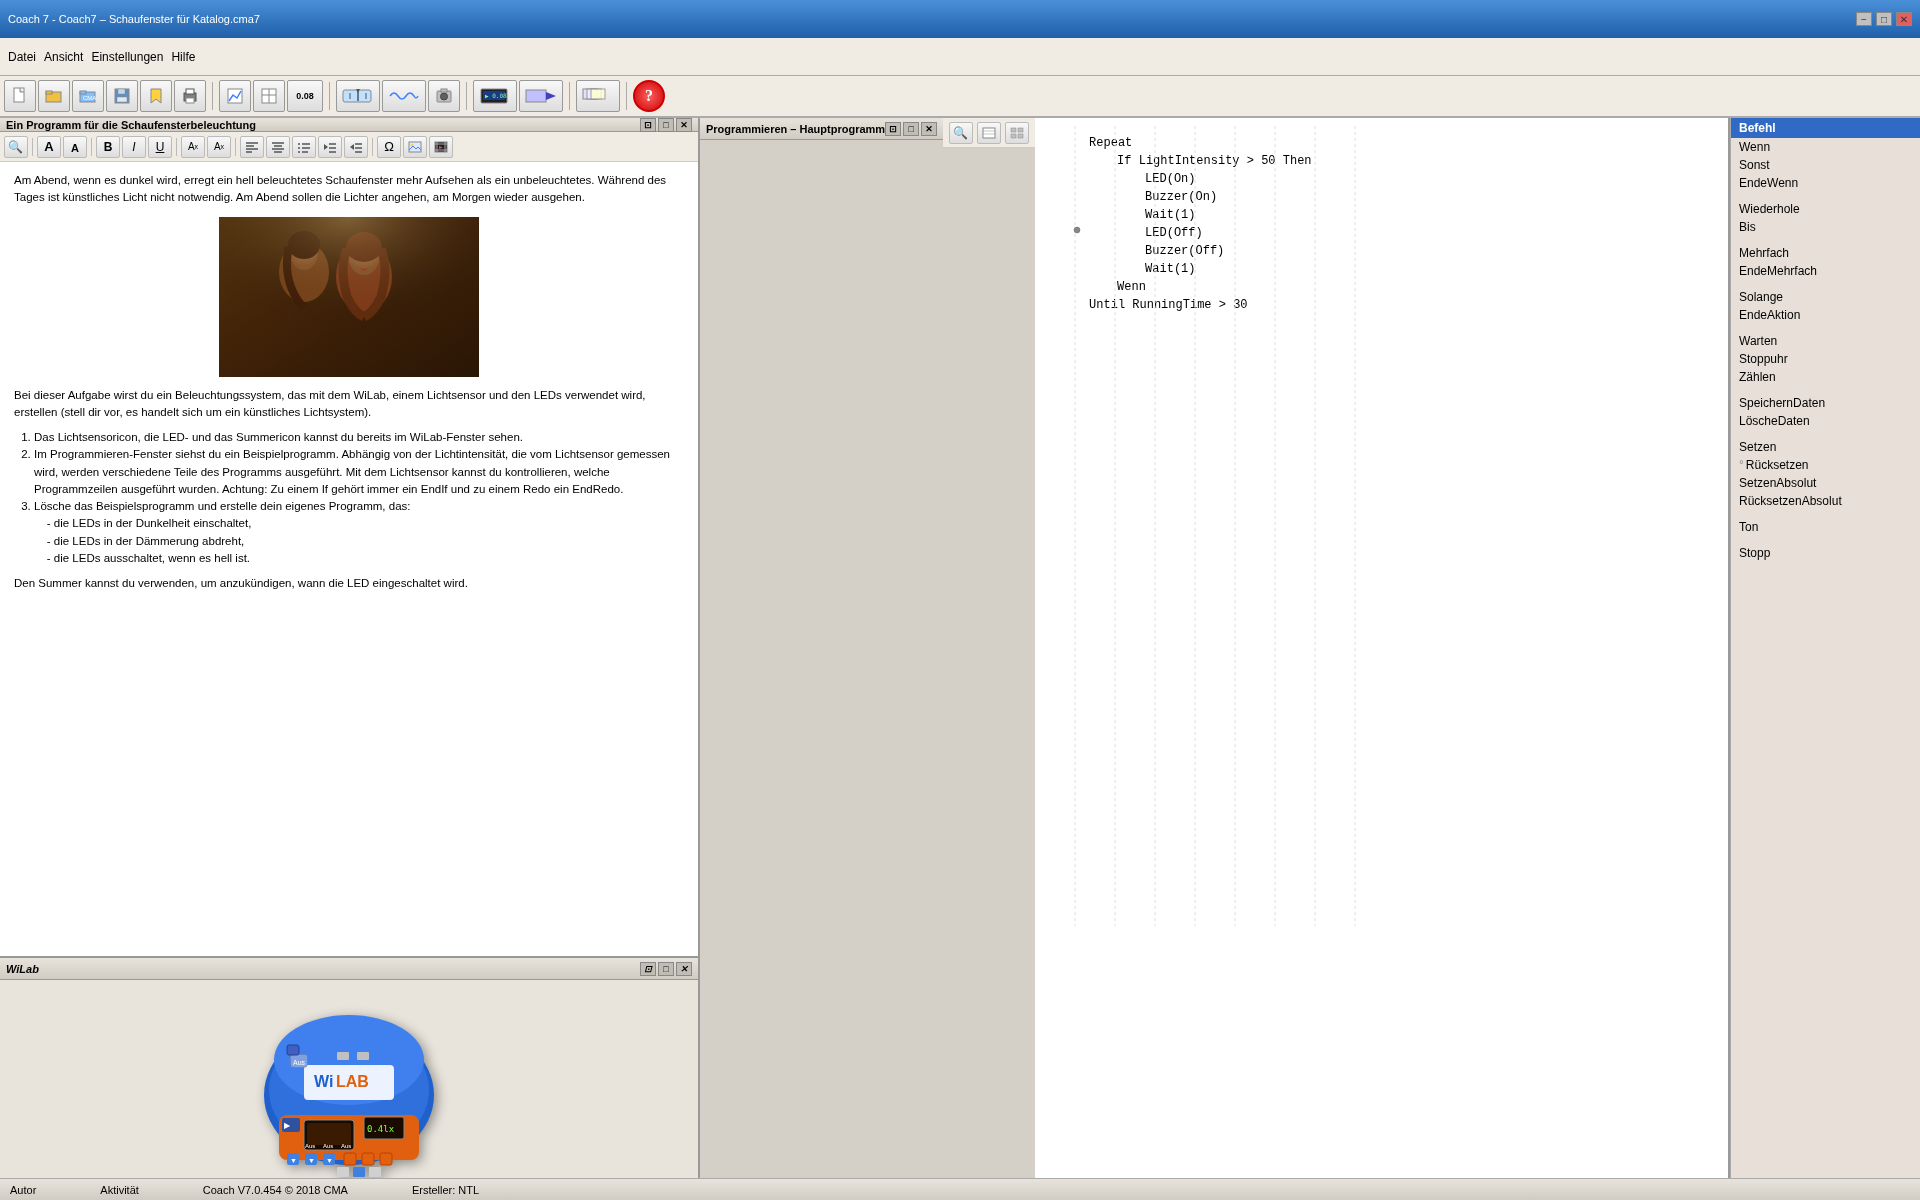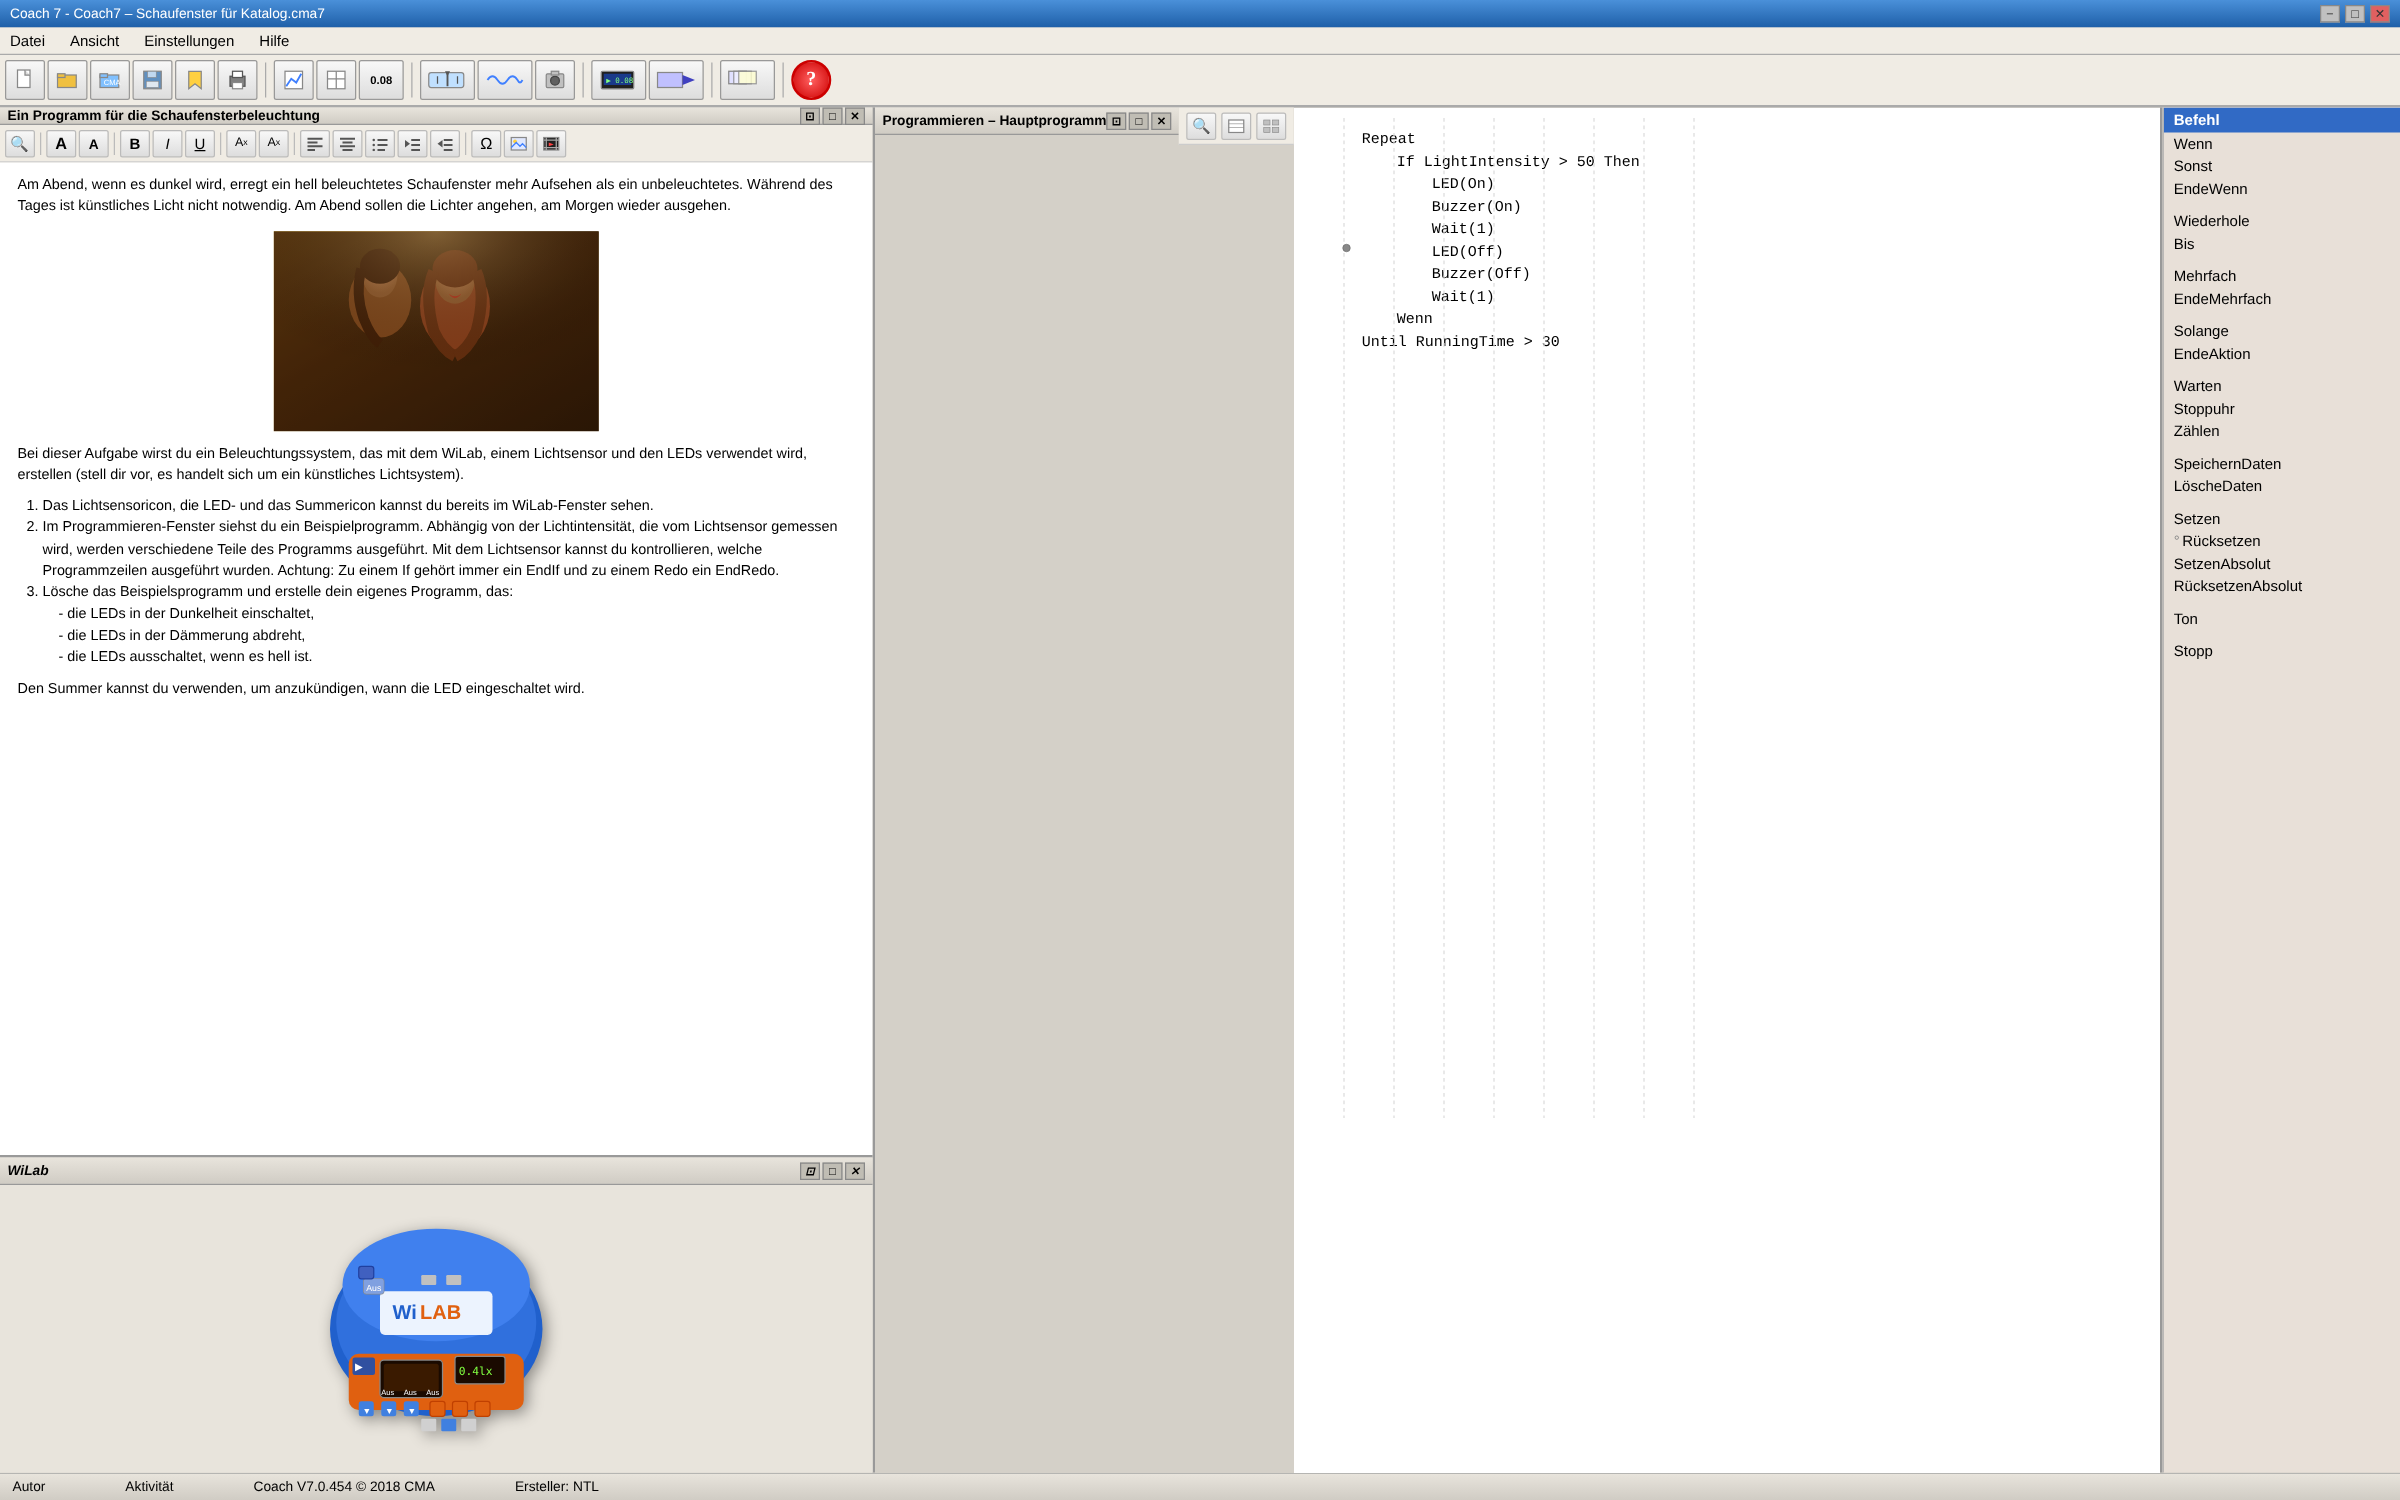--- a/index.html
+++ b/index.html
@@ -2,44 +2,43 @@
 <html><head>
   <meta charset="utf-8">
   <style>
     * { box-sizing: border-box; margin: 0; padding: 0; }
     body { font-family: 'Segoe UI', Tahoma, Geneva, Verdana, sans-serif; font-size: 12px; background: #d4d0c8; overflow: hidden; width: 1920px; height: 1200px; }
     
     
     #title-bar {
       background: linear-gradient(to bottom, #4a90d9, #1e5fa8);
       color: white;
-      height: 22px;
+      height: 38px;
       display: flex;
       align-items: center;
       justify-content: space-between;
       padding: 0 8px;
       font-size: 11px;
     }
     #title-bar-controls { display: flex; gap: 4px; }
     #title-bar-controls span {
       width: 16px; height: 14px;
       background: #c0c0c0;
       border: 1px solid #888;
       display: inline-flex; align-items: center; justify-content: center;
       font-size: 10px; color: #333; cursor: pointer;
     }
 
     
     #menu-bar {
       background: #f0ece4;
-      height: 22px;
+      height: 38px;
       display: flex;
       align-items: center;
       padding: 0 4px;
-      gap: 12px;
       border-bottom: 1px solid #aaa;
       font-size: 12px;
     }
     #menu-bar span { cursor: pointer; padding: 2px 4px; }
 
     
     #toolbar {
       background: #f0ece4;
       height: 42px;
       display: flex;

